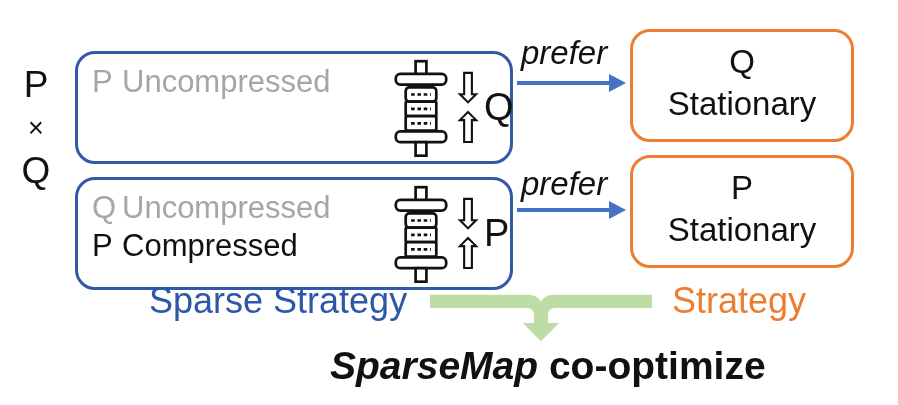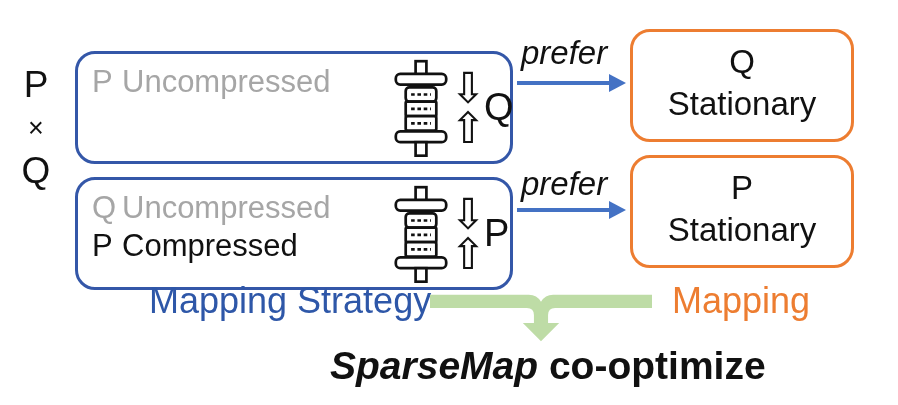--- a/index.html
+++ b/index.html
@@ -170,22 +170,22 @@
 
   <div class="prefer-label row2">prefer</div>
   <div class="arrow-line row2"></div>
   <div class="arrow-head row2"></div>
 
   <div class="map-box row2">
     <div class="map-line">P</div>
     <div class="map-line">Stationary</div>
   </div>
 
-  <div class="strategy-label">Mapping Strategy</div>
-  <div class="mapping-label">Mapping</div>
+  <div class="strategy-label">Sparse Strategy</div>
+  <div class="mapping-label">Strategy</div>
 
   <svg class="merge-svg" width="222" height="52" viewBox="0 0 220 50">
     <path fill="var(--green)" d="M0,2 L98,2 Q106,2 110,9 Q114,2 122,2 L220,2 L220,15 L124,15 Q117,15 117,22 L117,30 L128,30 L110,48 L92,30 L103,30 L103,22 Q103,15 96,15 L0,15 Z"></path>
   </svg>
 
   <div class="caption">
     <span class="bold-it">SparseMap</span><span class="rest"> co-optimize</span>
   </div>
 
 </div>

